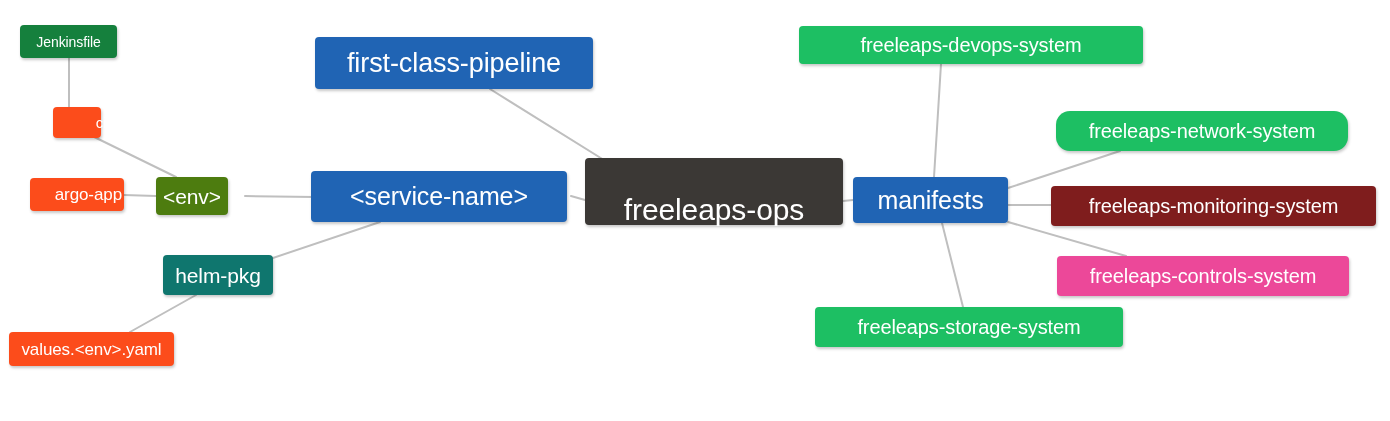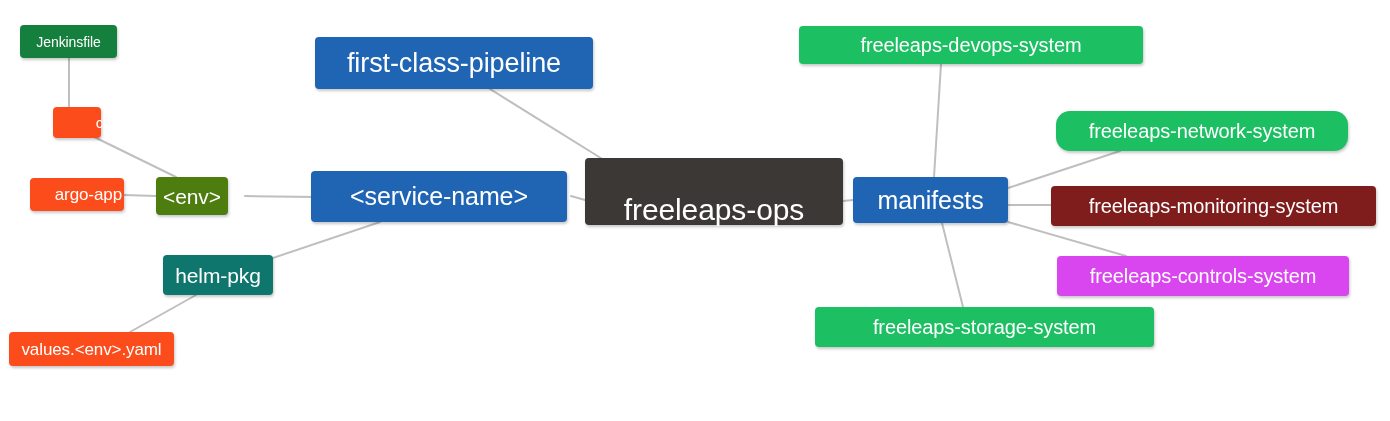--- a/index.html
+++ b/index.html
@@ -98,20 +98,20 @@
       </div>
       <div class="node" style="left: 799px; top: 26px; width: 344px; height: 38px; background: rgb(29, 191, 99); font-size: 20px;">
         <span class="node-label">freeleaps-devops-system</span>
       </div>
       <div class="node" style="left: 1056px; top: 111px; width: 292px; height: 40px; background: rgb(29, 191, 99); font-size: 20px; border-radius: 14px;">
         <span class="node-label">freeleaps-network-system</span>
       </div>
       <div class="node" style="left: 1051px; top: 186px; width: 325px; height: 40px; background: #7f1d1d; font-size: 20px;">
         <span class="node-label">freeleaps-monitoring-system</span>
       </div>
-      <div class="node" style="left: 1057px; top: 256px; width: 292px; height: 40px; background: #d946ef; font-size: 20px;">
+      <div class="node" style="left: 1057px; top: 256px; width: 292px; height: 40px; background: #ec4899; font-size: 20px;">
         <span class="node-label">freeleaps-controls-system</span>
       </div>
-      <div class="node" style="left: 815px; top: 307px; width: 339px; height: 40px; background: rgb(29, 191, 99); font-size: 20px;">
+      <div class="node" style="left: 815px; top: 307px; width: 308px; height: 40px; background: rgb(29, 191, 99); font-size: 20px;">
         <span class="node-label">freeleaps-storage-system</span>
       </div>
     </div>
 </div>
 
 </body></html>

